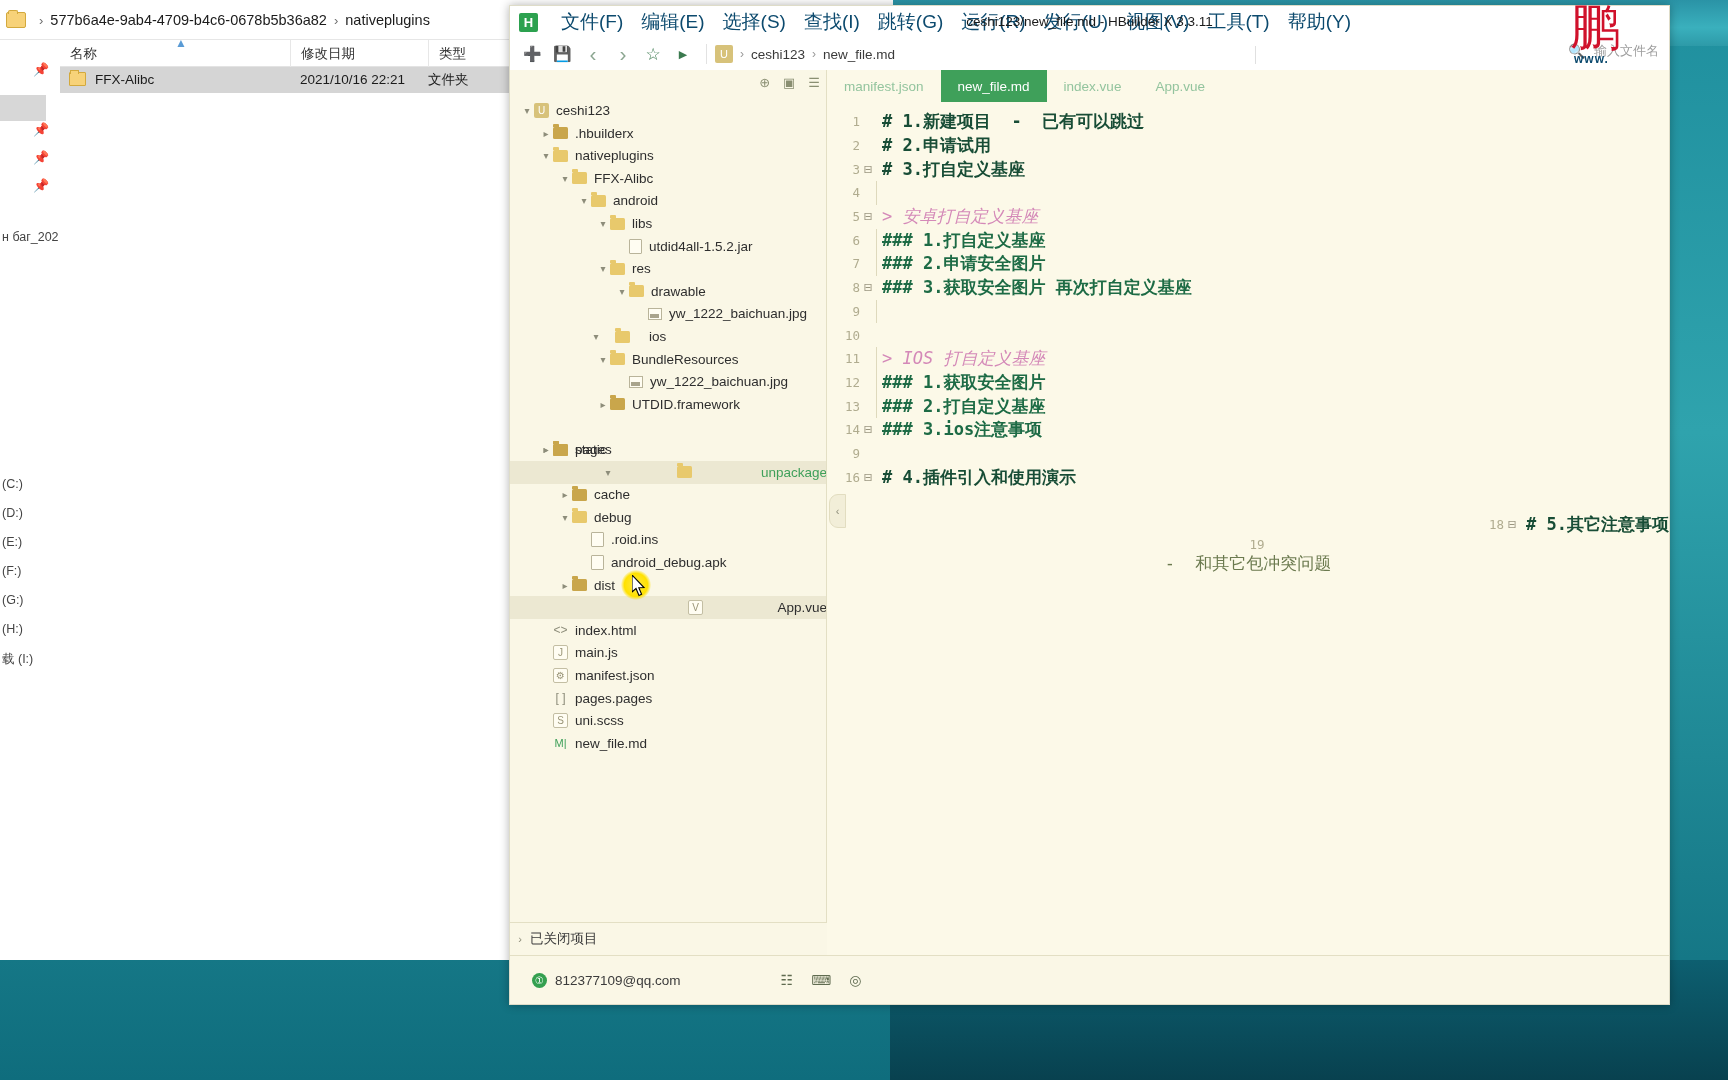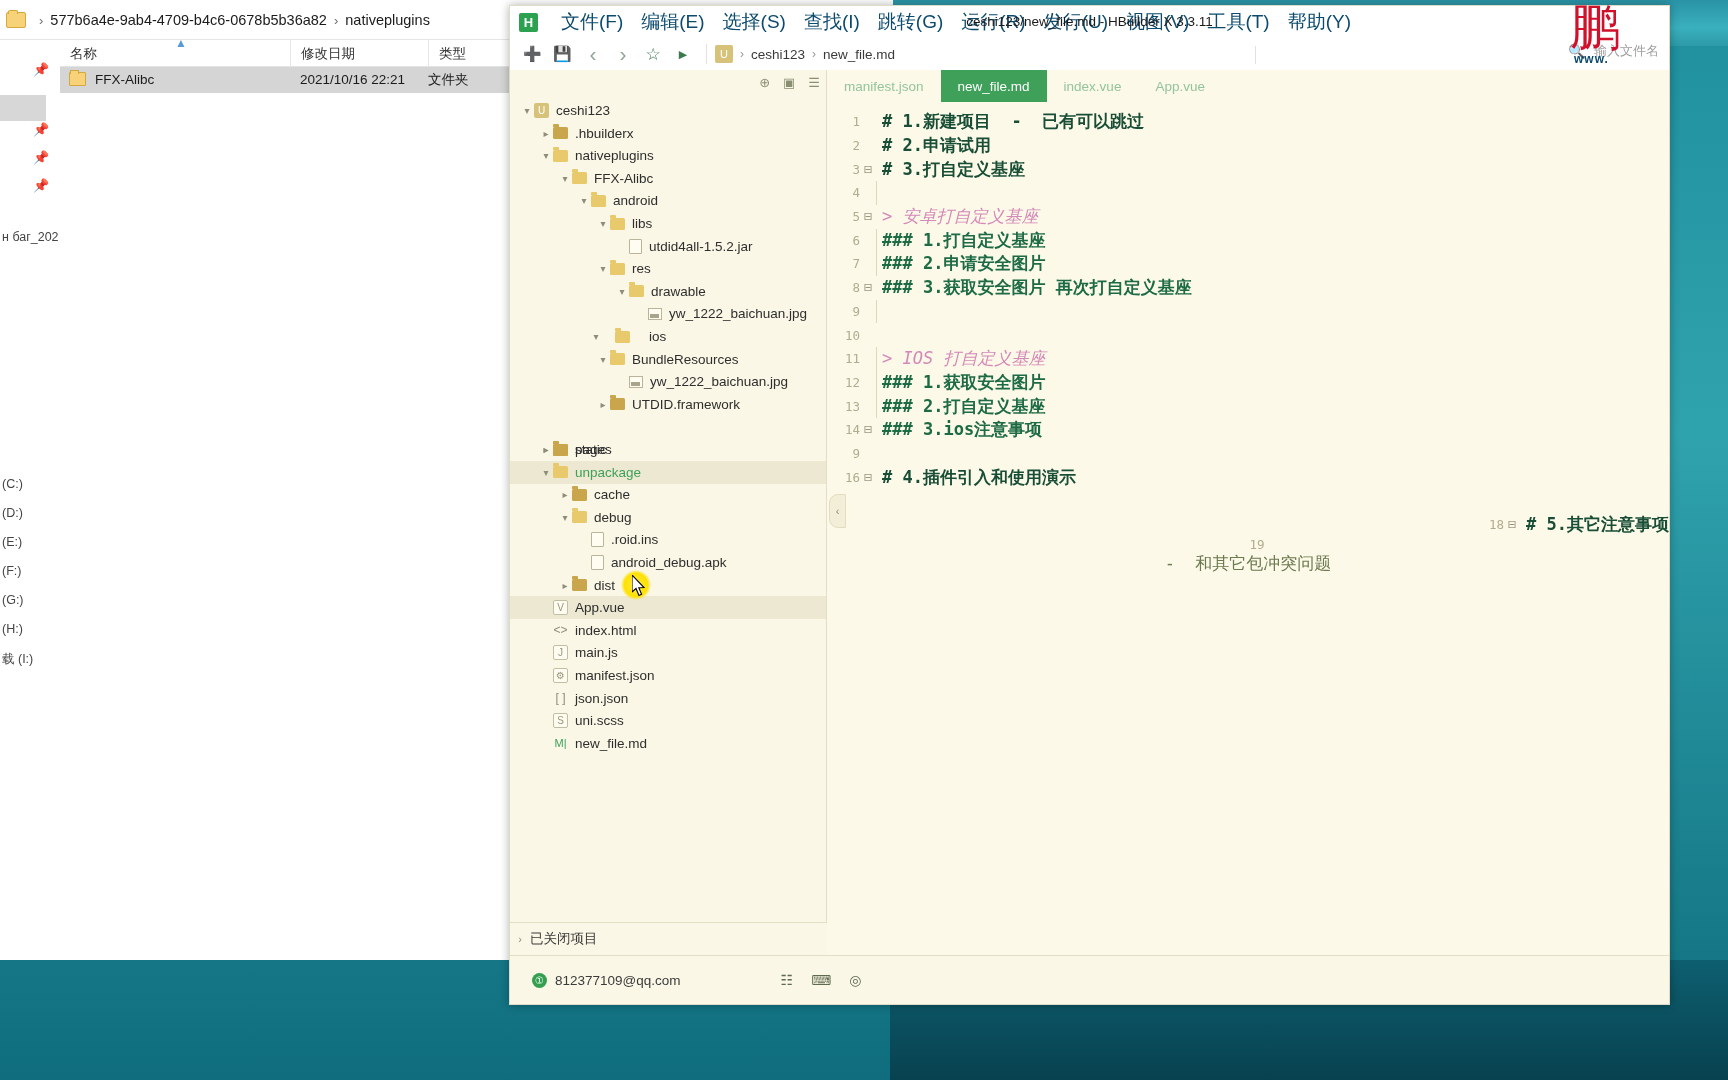--- a/index.html
+++ b/index.html
@@ -144,21 +144,21 @@
     overflow:hidden;
   }
   .tree-tools {
     position:absolute; right:6px; top:0; height:24px; display:flex; align-items:center; gap:13px;
     color:#8a8f72; font-size:13px;
   }
   .tnode {
     position:absolute; left:0; width:317px; height:23px; display:flex; align-items:center;
     font-size:13.5px; color:#2e2e2e; white-space:nowrap;
   }
-  .tnode.sel-a { background:#ece8d2; }
+  .tnode.sel-a { background:#ece8d2;justify-content:space-between; }
   .arrow {
     width:14px; text-align:center; color:#8d8d7a; font-size:10px; flex:0 0 auto;
   }
   .arrow.open:before { content:"\25BE"; }
   .arrow.closed:before { content:"\25B8"; }
   .folder {
     width:15px;height:12px;background:#e8c96c;border-radius:1.5px;margin-right:7px;flex:0 0 auto;
     position:relative;
   }
   .folder:before{
@@ -512,21 +512,21 @@
           <div class="tnode" style="top: 594px;">
             <span style="display:inline-block;width:29px;flex:0 0 auto;"></span>
             <span class="arrow"></span>
             <span class="tgico">⚙</span>
             <span class="tlabel">manifest.json</span>
           </div>
           <div class="tnode" style="top: 616.6px;">
             <span style="display:inline-block;width:29px;flex:0 0 auto;"></span>
             <span class="arrow"></span>
             <span class="tgico plain">[ ]</span>
-            <span class="tlabel">json.json</span>
+            <span class="tlabel">pages.pages</span>
           </div>
           <div class="tnode" style="top: 639.2px;">
             <span style="display:inline-block;width:29px;flex:0 0 auto;"></span>
             <span class="arrow"></span>
             <span class="tgico">S</span>
             <span class="tlabel">uni.scss</span>
           </div>
           <div class="tnode" style="top: 661.8px;">
             <span style="display:inline-block;width:29px;flex:0 0 auto;"></span>
             <span class="arrow"></span>

